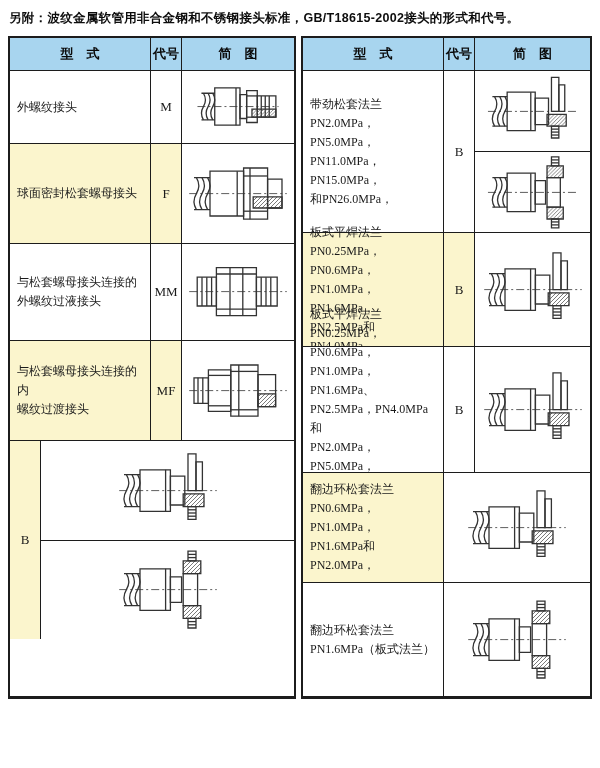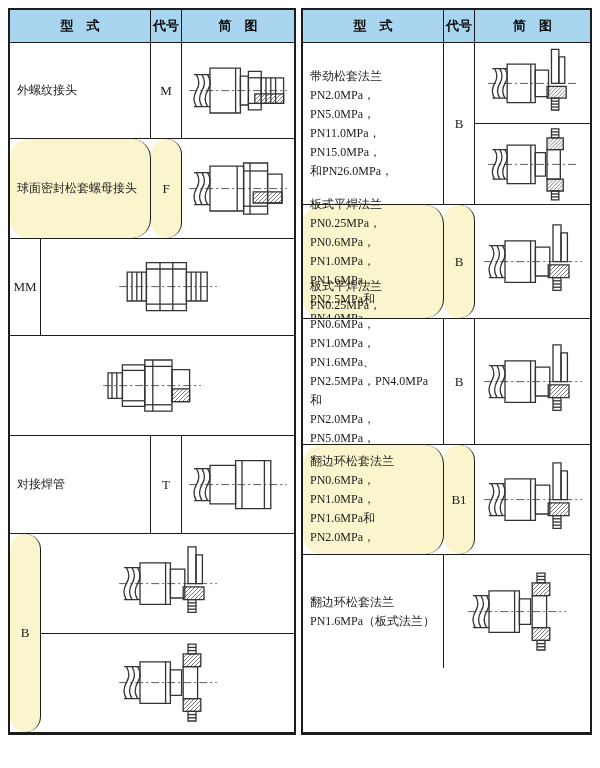--- a/index.html
+++ b/index.html
@@ -43,21 +43,21 @@
     display:flex;align-items:center;padding:4px 4px 4px 7px;
     font-family:"Liberation Serif","DejaVu Serif",serif;
     font-size:12px;line-height:19px;color:#1a1a1a;
   }
   .type-text{white-space:pre-line;}
   .td.c-code{
     display:flex;align-items:center;justify-content:center;
     font-family:"Liberation Serif","DejaVu Serif",serif;
     font-size:13px;color:#1a1a1a;
   }
-  .trow.alt .c-type,.trow.alt .c-code{background:var(--highlight-bg);border-radius:19px;}
+  .trow.alt .c-type,.trow.alt .c-code{background:var(--highlight-bg);}
   .td.c-diag{display:flex;flex-direction:column;background:#fff;}
   .dcell{
     flex:1;display:flex;align-items:center;justify-content:center;
     overflow:hidden;background:#fff;
   }
   .dcell + .dcell{border-top:1px solid var(--border);}
   .diag{width:104px;max-height:96%;}
   .diag *{vector-effect:non-scaling-stroke;}
 </style>
 </head>
@@ -65,31 +65,32 @@
 
 <svg width="0" height="0" style="position:absolute" aria-hidden="true">
   <defs>
     <pattern id="hatch" patternUnits="userSpaceOnUse" width="5" height="5">
       <path d="M0,5 L5,0" stroke="#555" stroke-width="1"></path>
     </pattern>
   </defs>
 </svg>
 
 <div class="page">
+  <div class="title">另附：波纹金属软管用非合金钢和不锈钢接头标准，GB/T18615-2002接头的形式和代号。</div>
 
   <div class="tables">
 
     <div class="tbl tbl-left">
       <div class="thead">
         <div class="th c-type">型　式</div>
         <div class="th c-code">代号</div>
         <div class="th c-diag">简　图</div>
       </div>
 
-      <div class="trow" style="height:96px">
+      <div class="trow" style="height:73px">
         <div class="td c-type">
             <span class="type-text">外螺纹接头</span>
           </div>
         <div class="td c-code">M</div>
         <div class="td c-diag">
           <div class="dcell">
               <svg class="diag" viewBox="0 0 130 104" fill="none" stroke="#333" stroke-width="1.3">
                 <path d="M10,32 H30 M10,72 H30"></path>
                 <path d="M13,32 q6,10 0,20 q-6,10 0,20"></path>
                 <path d="M20,32 q6,10 0,20 q-6,10 0,20"></path>
@@ -131,20 +132,24 @@
                 <line x1="80" y1="20" x2="80" y2="84"></line>
                 <rect x="102" y="34" width="18" height="36"></rect>
                 <rect x="84" y="56" width="36" height="14" fill="url(#hatch)"></rect>
                 <path d="M4,52 H126" stroke-dasharray="8 3 2 3" stroke-width="0.8"></path>
               </svg>
             </div>
         </div>
       </div>
 
       <div class="trow" style="height:97px">
+        <div class="td c-type">
+            <span class="type-text">与松套螺母接头连接的
+外螺纹过液接头</span>
+          </div>
         <div class="td c-code">MM</div>
         <div class="td c-diag">
           <div class="dcell">
               <svg class="diag" viewBox="0 0 130 104" fill="none" stroke="#333" stroke-width="1.3">
                 <rect x="14" y="34" width="24" height="36"></rect>
                 <line x1="20" y1="34" x2="20" y2="70"></line>
                 <line x1="26" y1="34" x2="26" y2="70"></line>
                 <line x1="32" y1="34" x2="32" y2="70"></line>
                 <rect x="38" y="22" width="50" height="60"></rect>
                 <line x1="38" y1="30" x2="88" y2="30"></line>
@@ -155,20 +160,25 @@
                 <line x1="94" y1="34" x2="94" y2="70"></line>
                 <line x1="100" y1="34" x2="100" y2="70"></line>
                 <line x1="106" y1="34" x2="106" y2="70"></line>
                 <path d="M4,52 H126" stroke-dasharray="8 3 2 3" stroke-width="0.8"></path>
               </svg>
             </div>
         </div>
       </div>
 
       <div class="trow alt" style="height:100px">
+        <div class="td c-type">
+            <span class="type-text">与松套螺母接头连接的内
+螺纹过渡接头</span>
+          </div>
+        <div class="td c-code">MF</div>
         <div class="td c-diag">
           <div class="dcell">
               <svg class="diag" viewBox="0 0 130 104" fill="none" stroke="#333" stroke-width="1.3">
                 <rect x="10" y="36" width="18" height="32"></rect>
                 <line x1="15" y1="36" x2="15" y2="68"></line>
                 <line x1="21" y1="36" x2="21" y2="68"></line>
                 <rect x="28" y="26" width="28" height="52"></rect>
                 <line x1="28" y1="33" x2="56" y2="33"></line>
                 <line x1="28" y1="71" x2="56" y2="71"></line>
                 <rect x="56" y="20" width="34" height="64"></rect>
@@ -176,41 +186,20 @@
                 <line x1="56" y1="76" x2="90" y2="76"></line>
                 <line x1="66" y1="20" x2="66" y2="84"></line>
                 <rect x="90" y="32" width="22" height="40"></rect>
                 <rect x="90" y="56" width="22" height="16" fill="url(#hatch)"></rect>
                 <path d="M4,52 H126" stroke-dasharray="8 3 2 3" stroke-width="0.8"></path>
               </svg>
             </div>
         </div>
       </div>
 
-      <div class="trow" style="height:98px">
-        <div class="td c-type">
-            <span class="type-text">对接焊管</span>
-          </div>
-        <div class="td c-code">T</div>
-        <div class="td c-diag">
-          <div class="dcell">
-              <svg class="diag" viewBox="0 0 130 104" fill="none" stroke="#333" stroke-width="1.3">
-                <path d="M10,32 H30 M10,72 H30"></path>
-                <path d="M13,32 q6,10 0,20 q-6,10 0,20"></path>
-                <path d="M20,32 q6,10 0,20 q-6,10 0,20"></path>
-                <path d="M27,32 q6,10 0,20 q-6,10 0,20"></path>
-                <rect x="30" y="28" width="32" height="48"></rect>
-                <rect x="62" y="22" width="44" height="60"></rect>
-                <line x1="70" y1="22" x2="70" y2="82"></line>
-                <line x1="98" y1="22" x2="98" y2="82"></line>
-                <path d="M4,52 H126" stroke-dasharray="8 3 2 3" stroke-width="0.8"></path>
-              </svg>
-            </div>
-        </div>
-      </div>
 
       <div class="trow alt" style="height:198px">
         <div class="td c-code">B</div>
         <div class="td c-diag">
           <div class="dcell">
               <svg class="diag" viewBox="0 0 130 104" fill="none" stroke="#333" stroke-width="1.3">
                 <path d="M10,32 H30 M10,72 H30"></path>
                 <path d="M13,32 q6,10 0,20 q-6,10 0,20"></path>
                 <path d="M20,32 q6,10 0,20 q-6,10 0,20"></path>
                 <path d="M27,32 q6,10 0,20 q-6,10 0,20"></path>
@@ -374,21 +363,20 @@
             </div>
         </div>
       </div>
 
       <div class="trow alt" style="height:110px">
         <div class="td c-type">
             <span class="type-text">翻边环松套法兰
 PN0.6MPa，PN1.0MPa，
 PN1.6MPa和PN2.0MPa，</span>
           </div>
-        <div class="td c-code">B1</div>
         <div class="td c-diag">
           <div class="dcell">
               <svg class="diag" viewBox="0 0 130 104" fill="none" stroke="#333" stroke-width="1.3">
                 <path d="M10,32 H30 M10,72 H30"></path>
                 <path d="M13,32 q6,10 0,20 q-6,10 0,20"></path>
                 <path d="M20,32 q6,10 0,20 q-6,10 0,20"></path>
                 <path d="M27,32 q6,10 0,20 q-6,10 0,20"></path>
                 <rect x="30" y="26" width="38" height="52"></rect>
                 <line x1="62" y1="26" x2="62" y2="78"></line>
                 <rect x="68" y="34" width="18" height="36"></rect>

